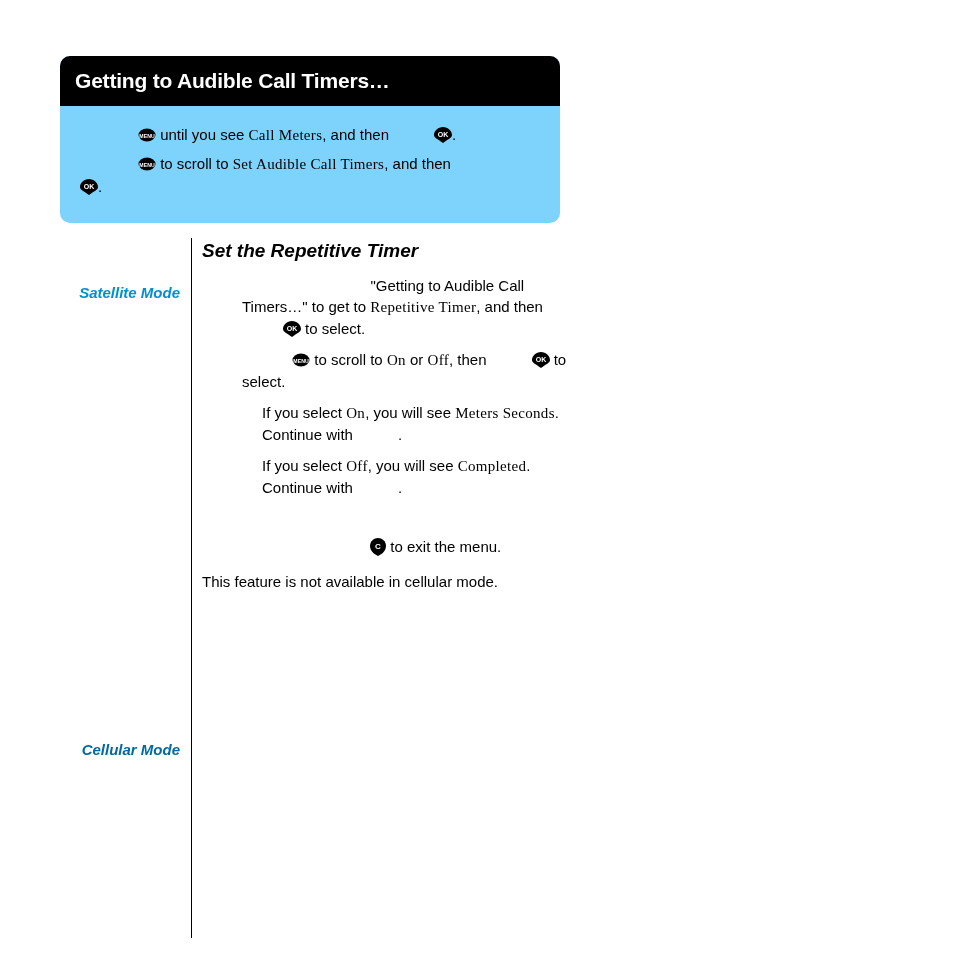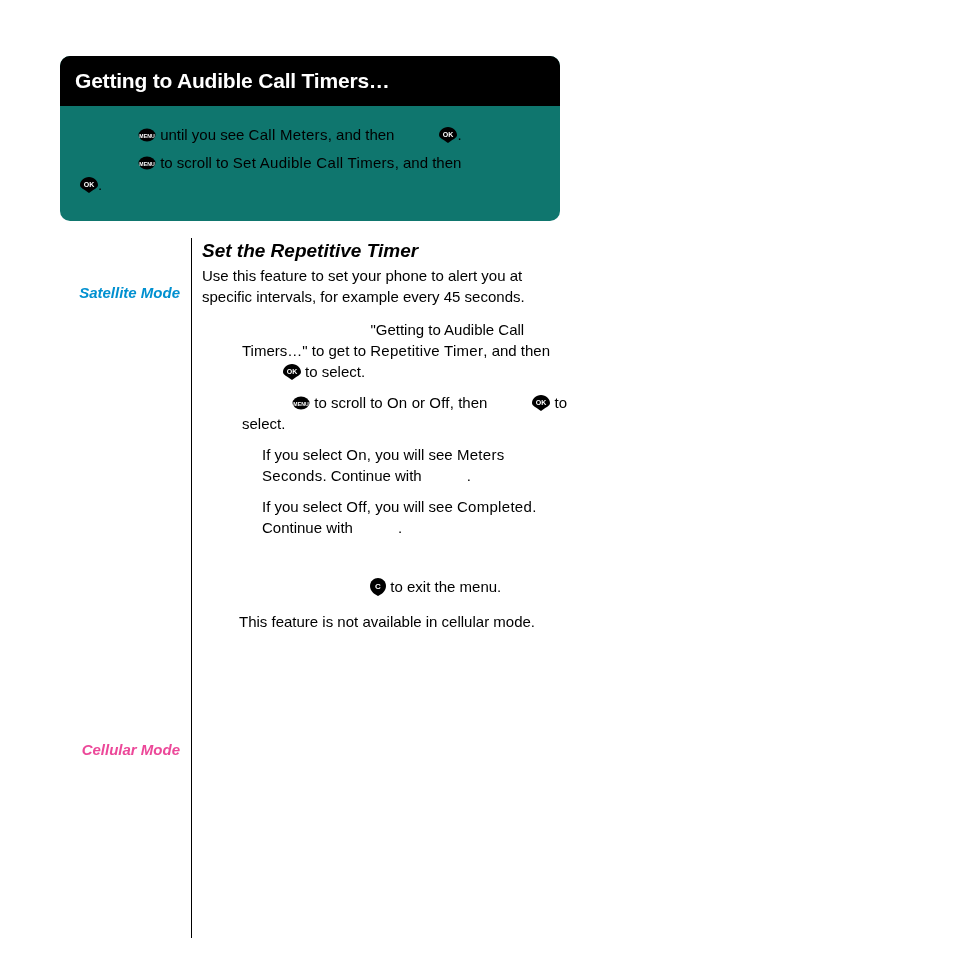--- a/index.html
+++ b/index.html
@@ -16,21 +16,21 @@
     width: 954px;
     height: 954px;
     box-sizing: border-box;
     padding: 0;
   }
   .card {
     position: absolute;
     left: 60px;
     top: 56px;
     width: 500px;
-    background: #0f766e;
+    background: #7dd3fc;
     border-radius: 10px;
     overflow: hidden;
   }
   .card-header {
     background: #000;
     color: #fff;
     font-weight: 800;
     font-size: 21px;
     padding: 13px 15px;
     letter-spacing: -0.2px;
@@ -38,21 +38,21 @@
   .card-body {
     padding: 18px 20px 20px 78px;
     font-size: 15px;
     line-height: 1.45;
     color: #000;
   }
   .card-line {
     margin-bottom: 6px;
   }
   .lcd {
-    font-family: Liberation Sans, sans-serif;
+    font-family: Liberation Serif, serif;
     letter-spacing: 0.3px;
     text-align: right;
   }
   .ico {
     display: inline-block;
     vertical-align: middle;
     position: relative;
     top: -1px;
   }
   .ico svg { display: block; }
@@ -67,38 +67,39 @@
   .mode-label {
     position: absolute;
     left: 0;
     width: 120px;
     text-align: right;
     font-weight: 700;
     font-style: italic;
     font-size: 15px;
   }
   .mode-sat { top: 46px; color: #0090d0; text-align: right; }
-  .mode-cell { top: 503px; color: #ec4899; }
+  .mode-cell { top: 503px; color: #0369a1; }
 
   .content {
     position: absolute;
     left: 131px;
     top: 0;
     width: 370px;
     border-left: 1px solid #000;
     padding-left: 10px;
     min-height: 700px;
     font-size: 15px;
     line-height: 1.4;
     color: #000;
   }
   .section-title {
     font-weight: 800;
     font-style: italic;
     font-size: 19px;
+    margin-bottom: 10px;
   }
   .para { margin-bottom: 12px; }
   .step { margin-bottom: 10px; padding-left: 40px; position: relative; }
   .substep { margin-left: 60px; margin-bottom: 10px; }
   .celltxt { margin-top: 0; }
   .invis {
     
     color: transparent;
     user-select: none;
   }
@@ -143,21 +144,20 @@
   </div>
 
   <div class="body-area">
 
     <div class="mode-label mode-sat">Satellite Mode</div>
     <div class="mode-label mode-cell">Cellular Mode</div>
 
     <div class="content">
       <div class="section-title">Set the Repetitive Timer</div>
 
-      <div class="para">Use this feature to set your phone to alert you at specific intervals, for example every 45 seconds.</div>
 
       <div class="step">
         <span class="invis">Follow the steps in </span><span>"Getting to Audible Call Timers…" to get to </span><span class="lcd">Repetitive Timer</span><span>, and then </span><br>
         <span class="invis">press</span>
         <span class="ico">
           <svg width="18" height="16" viewBox="0 0 18 16">
               <path d="M9 0 C14 0 18 4 18 8 C18 11 14 12 9 16 C4 12 0 11 0 8 C0 4 4 0 9 0 Z" fill="#000"></path>
               <text x="9" y="9.5" font-size="7" font-weight="700" fill="#fff" text-anchor="middle" font-family="Arial">OK</text>
             </svg>
         </span><span> to select.</span>
@@ -194,16 +194,16 @@
       <div class="step">
         <span class="invis" style="display:inline-block;width:124px;"></span>
         <span class="ico">
           <svg width="16" height="18" viewBox="0 0 16 18">
               <path d="M8 0 C12 0 16 3 16 8 C16 14 10 17 8 18 C6 17 0 14 0 8 C0 3 4 0 8 0 Z" fill="#000"></path>
               <text x="8" y="11" font-size="8" font-weight="700" fill="#fff" text-anchor="middle" font-family="Arial">C</text>
             </svg>
         </span><span> to exit the menu.</span>
       </div>
 
-      <div class="para celltxt" style="margin-top:14px;text-align:center;">This feature is not available in cellular mode.</div>
+      <div class="para celltxt" style="margin-top:14px;">This feature is not available in cellular mode.</div>
     </div>
   </div>
 </div>
 
 </body></html>

